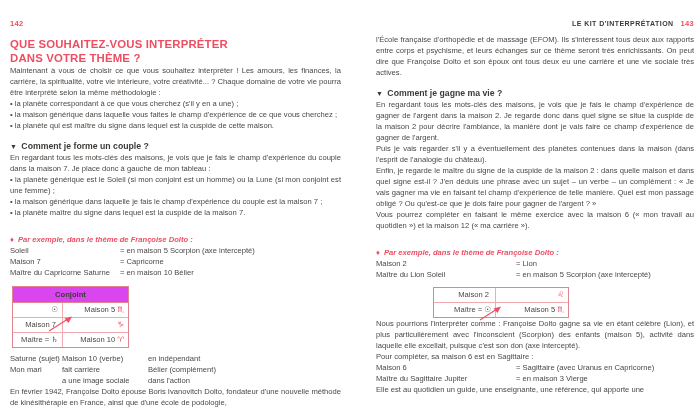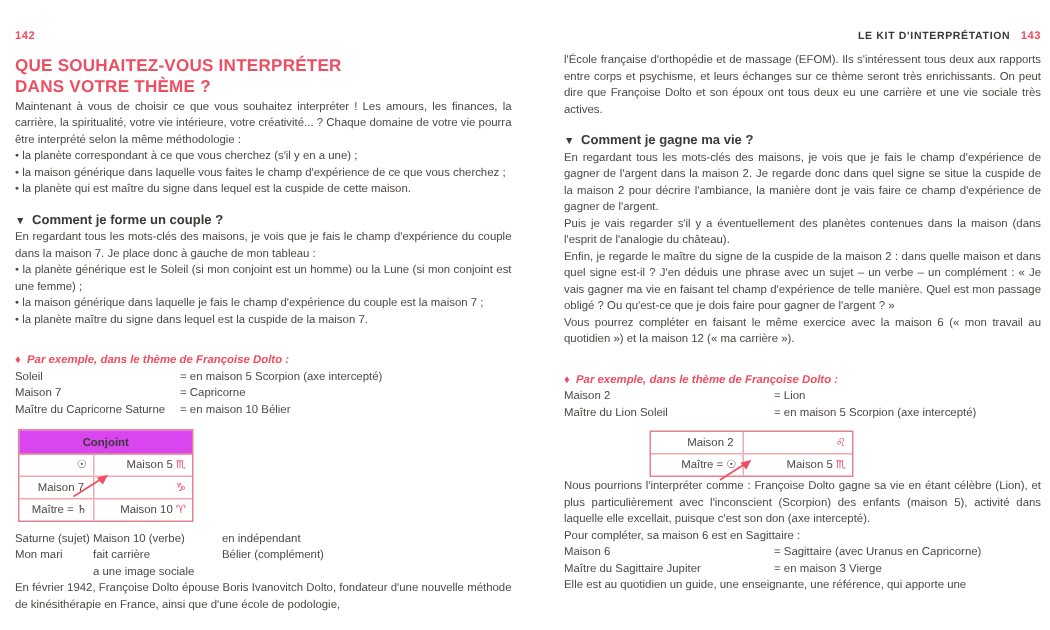--- a/index.html
+++ b/index.html
@@ -132,20 +132,21 @@
       <div></div>
     </div>
     <div class="c2">
       <div>Maison 10 (verbe)</div>
       <div>fait carrière</div>
       <div>a une image sociale</div>
     </div>
     <div class="c3">
       <div>en indépendant</div>
       <div>Bélier (complément)</div>
+      <div>dans l'action</div>
     </div>
   </div>
 
   <p class="body mt-par">En février 1942, Françoise Dolto épouse Boris Ivanovitch Dolto, fondateur d'une nouvelle méthode de kinésithérapie en France, ainsi que d'une école de podologie,</p>
 </div>
 
 <div class="page page-right">
   <div class="runhead">
     <span class="runhead-title">LE KIT D'INTERPRÉTATION</span>
     <span class="runhead-num">143</span>

